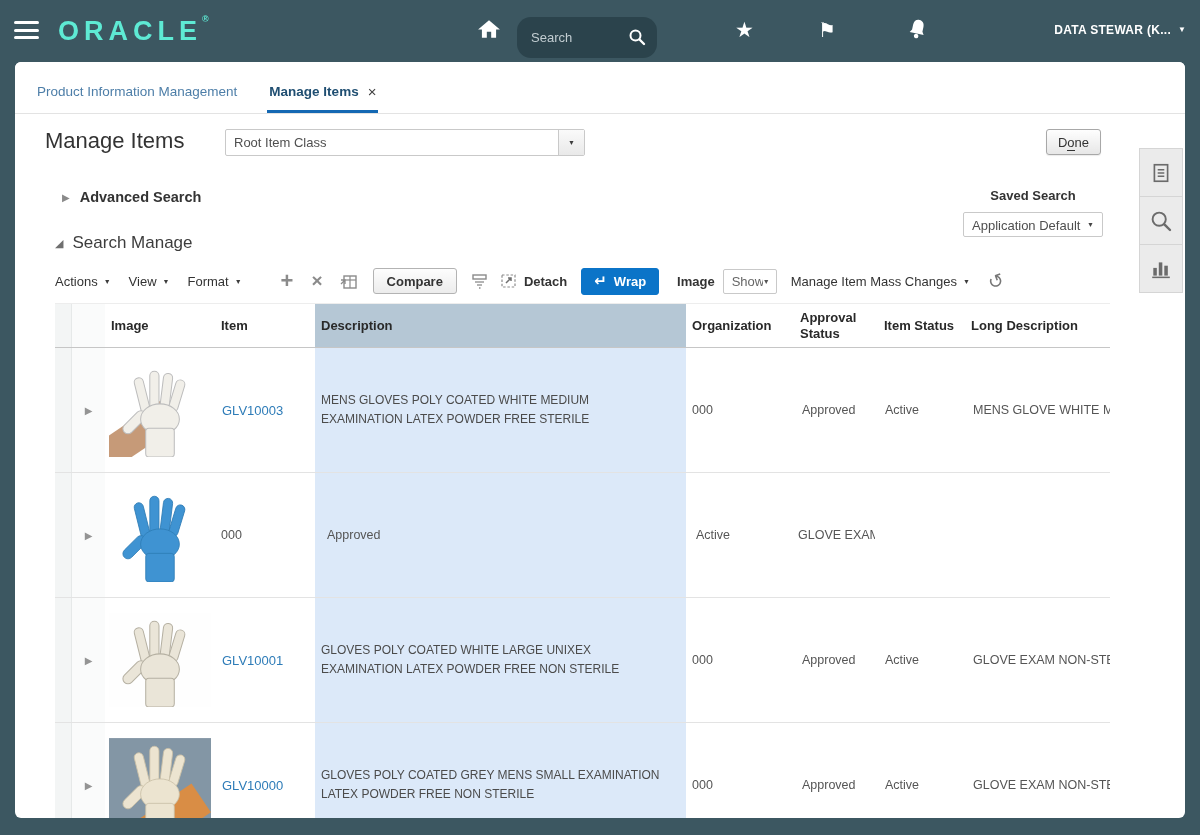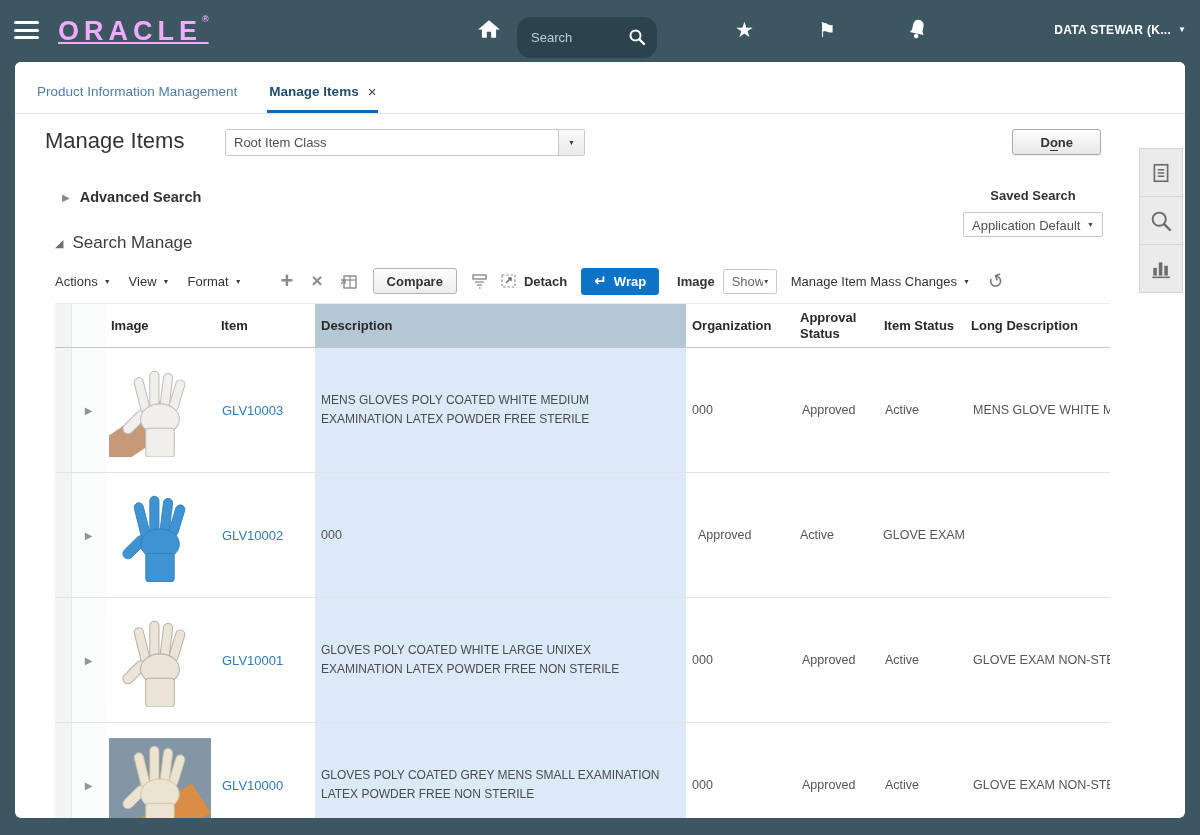--- a/index.html
+++ b/index.html
@@ -3,21 +3,21 @@
 <meta charset="utf-8">
 <style>
   * { margin:0; padding:0; box-sizing:border-box; }
   html,body { width:1200px; height:835px; overflow:hidden; }
   body { background:#3c5761; font-family:"Liberation Sans","DejaVu Sans",sans-serif; position:relative; }
 
   
   .topbar { position:absolute; left:0; top:0; width:1200px; height:62px; background:#3c5761; }
   .hamburger { position:absolute; left:14px; top:21px; width:26px; height:20px; cursor:pointer; }
   .hamburger div { width:25px; height:3px; background:#fff; border-radius:1.5px; margin-bottom:4.5px; }
-  .logo { position:absolute; left:58px; top:14px; color:#f0abfc; font-size:27px; font-weight:700; letter-spacing:5px;text-decoration:underline; }
+  .logo { position:absolute; left:58px; top:14px; color:#5eead4; font-size:27px; font-weight:700; letter-spacing:5px; }
   .logo sup { font-size:9px; letter-spacing:0; vertical-align:18px; }
   .home-btn { position:absolute; left:477px; top:18px; width:26px; height:26px; }
   .search-pill { position:absolute; left:517px; top:17px; width:140px; height:41px; background:#2b434c; border-radius:14px; display:flex; align-items:center; padding:0 10px 0 14px; }
   .search-input { flex:1; background:transparent; border:none; outline:none; color:#e3eaec; font-size:13px; width:90px; font-family:inherit; }
   .search-input::placeholder { color:#c2cdd1; }
   .tb-ico { position:absolute; color:#fff; font-size:21px; line-height:26px; cursor:pointer; }
   .star-ico { left:735px; top:17px; }
   .flag-ico { left:818px; top:17px; font-size:20px; }
   .bell-btn { position:absolute; left:906px; top:18px; width:24px; height:26px; }
   .user-area { position:absolute; right:14px; top:23px; display:flex; align-items:center; gap:7px; color:#fff; cursor:pointer; }
@@ -33,21 +33,21 @@
   .tab { font-size:13.5px; padding:0 2px 14px 2px; cursor:pointer; color:#4d7ea8; }
   .tab.active { color:#1f4e71; font-weight:700; padding-bottom:11px; border-bottom:3px solid #1468b3; display:flex; align-items:center; gap:9px; }
   .tab-close { color:#3f3f3f; font-size:15px; font-weight:400; line-height:1; cursor:pointer; }
 
   
   .page-title { position:absolute; left:30px; top:66px; font-size:22px; font-weight:400; color:#333; }
   .select-box { background:#fff; border:1px solid #c9c9c9; border-radius:2px; display:flex; align-items:stretch; cursor:pointer; }
   .root-class { position:absolute; left:210px; top:67px; width:360px; height:27px; }
   .select-text { flex:1; font-size:13px; color:#4f4f4f; padding:5px 8px; white-space:nowrap; overflow:hidden; }
   .select-btn { width:26px; border-left:1px solid #c9c9c9; background:linear-gradient(#fafafa,#e9e9e9); display:flex; align-items:center; justify-content:center; color:#3c3c3c; }
-  .done-btn { position:absolute; right:84px; top:67px; height:26px; padding:0 27px; background:linear-gradient(#fefefe,#e7e7e7); border:1px solid #a8a8a8; border-radius:3px; font-size:13px; font-weight:700; color:#333; cursor:pointer; box-shadow:0 1px 1px rgba(0,0,0,.08); font-family:inherit; }
+  .done-btn { position:absolute; right:84px; top:67px; height:26px; padding:0 11px; background:linear-gradient(#fefefe,#e7e7e7); border:1px solid #a8a8a8; border-radius:3px; font-size:13px; font-weight:400; color:#333; cursor:pointer; box-shadow:0 1px 1px rgba(0,0,0,.08); font-family:inherit; }
   .done-btn .mn { border-bottom:1px solid #333; }
 
   
   .adv-row { position:absolute; left:47px; top:127px; display:flex; align-items:center; gap:10px; cursor:pointer; }
   .disclosure { color:#8a8a8a; font-size:10px; }
   .adv-label { font-size:14.5px; font-weight:700; color:#333; }
   .saved-area { position:absolute; right:82px; top:126px; display:flex; align-items:center; gap:9px;flex-direction:column; }
   .saved-label { font-size:13px; font-weight:700; color:#333; }
   .saved-select { width:140px; height:25px; }
 
@@ -298,23 +298,20 @@
       <div class="c exp-col">
           <span class="exp-arrow">▶</span>
         </div>
       <div class="c img-cell">
         <svg class="product-img" viewBox="0 0 100 92">
           <rect width="100" height="92" fill="#ffffff"></rect>
           <rect x="-6" y="58" width="72" height="30" transform="rotate(-34 24 74)" fill="#ffffff"></rect>
           <use href="#hand-shape" stroke="#2e7cb5" stroke-width=".8" fill="#3f93d2"></use>
         </svg>
       </div>
-      <div class="c">
-          <a class="item-link">GLV10002</a>
-        </div>
       <div class="c txt-cell org-cell">000</div>
       <div class="c txt-cell appr-cell">Approved</div>
       <div class="c txt-cell stat-cell">Active</div>
       <div class="c txt-cell long-cell">GLOVE EXAM NON-STE</div>
     </div>
 
     <div class="grid trow">
       <div class="c sel-col"></div>
       <div class="c exp-col">
           <span class="exp-arrow">▶</span>

